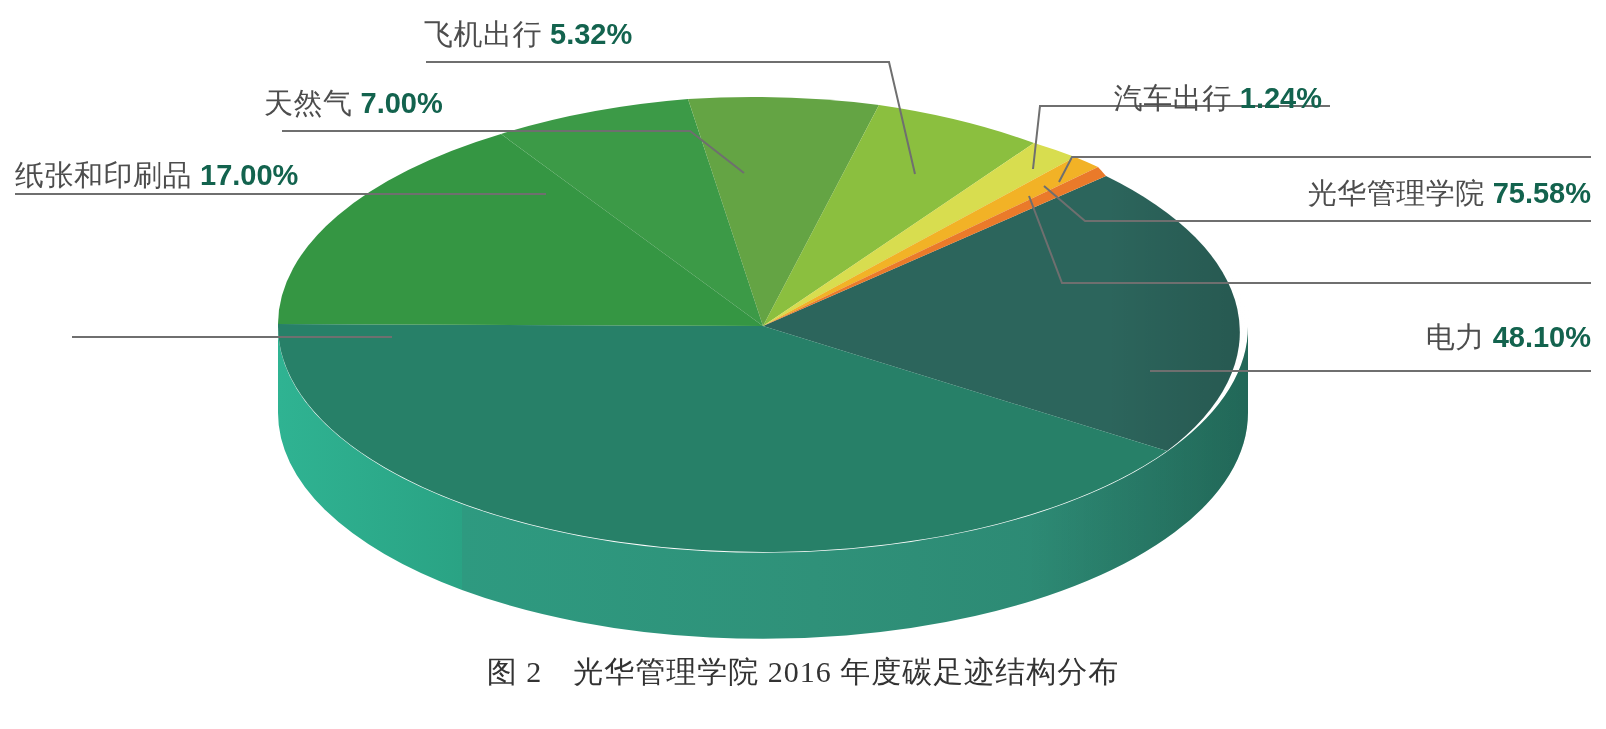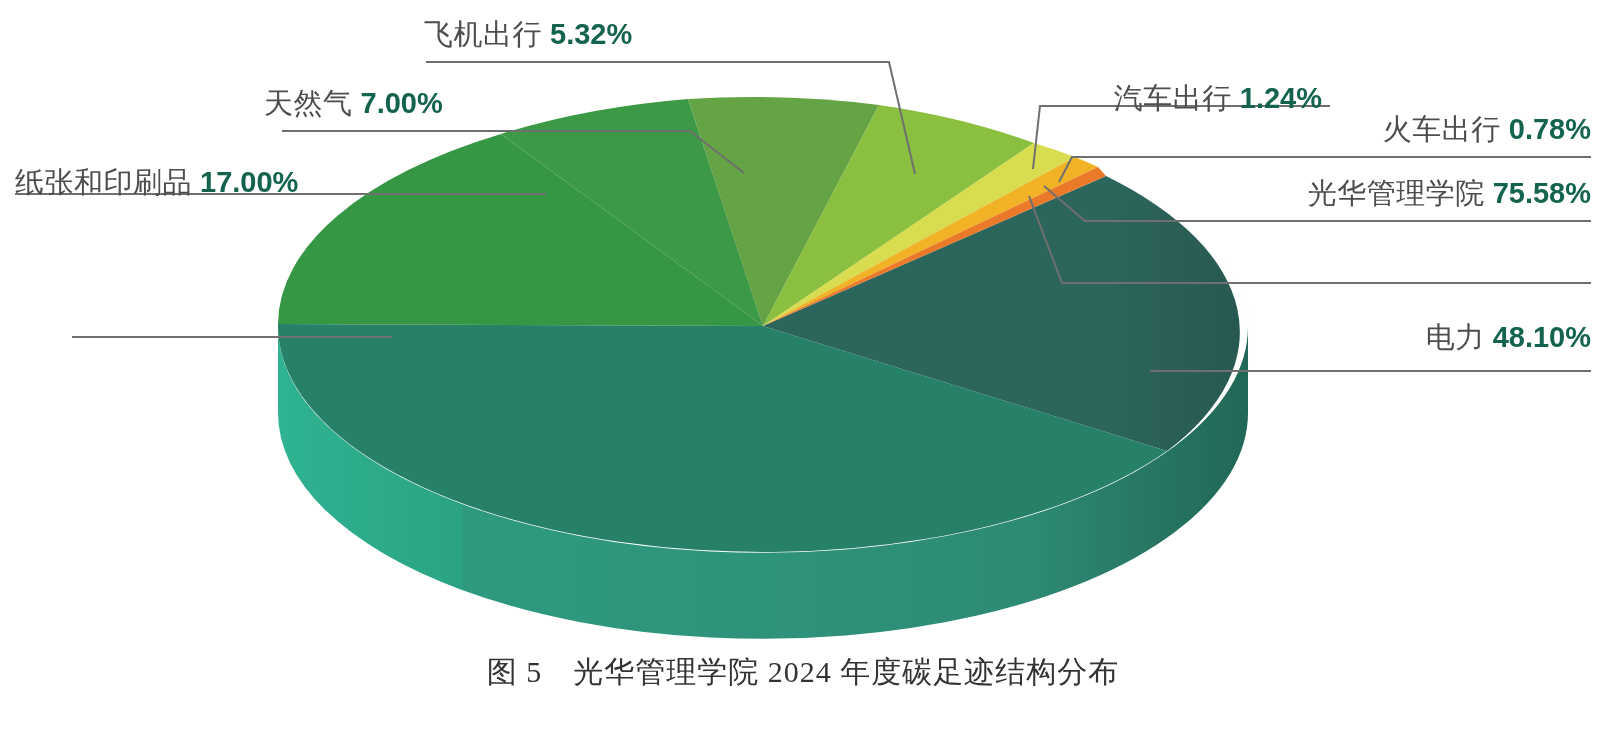--- a/index.html
+++ b/index.html
@@ -131,36 +131,33 @@
   </svg>
 
   <div class="label left" style="left:424px; top:20px;">
     <span>飞机出行</span><span class="pct">5.32%</span>
   </div>
 
   <div class="label left" style="left:264px; top:89px;">
     <span>天然气</span><span class="pct">7.00%</span>
   </div>
 
-  <div class="label left" style="left:15px; top:168px;">
+  <div class="label left" style="left:15px; top:161px;">
     <span>纸张和印刷品</span><span class="pct">17.00%</span>
   </div>
 
 
   <div class="label right" style="right:284px; top:64px;margin-top:20px;">
     <span>汽车出行</span><span class="pct">1.24%</span>
   </div>
 
-  <div class="label right" style="right:15px; top:115px;">
-    <span>火车出行</span><span class="pct">0.78%</span>
-  </div>
 
   <div class="label right" style="right:15px; top:179px;">
     <span>光华管理学院</span><span class="pct">75.58%</span>
   </div>
 
 
   <div class="label right" style="right:15px; top:323px;">
     <span>电力</span><span class="pct">48.10%</span>
   </div>
 
-  <div class="caption">图 5　光华管理学院 2024 年度碳足迹结构分布</div>
+  <div class="caption">图 2　光华管理学院 2016 年度碳足迹结构分布</div>
 </div>
 
 </body></html>

